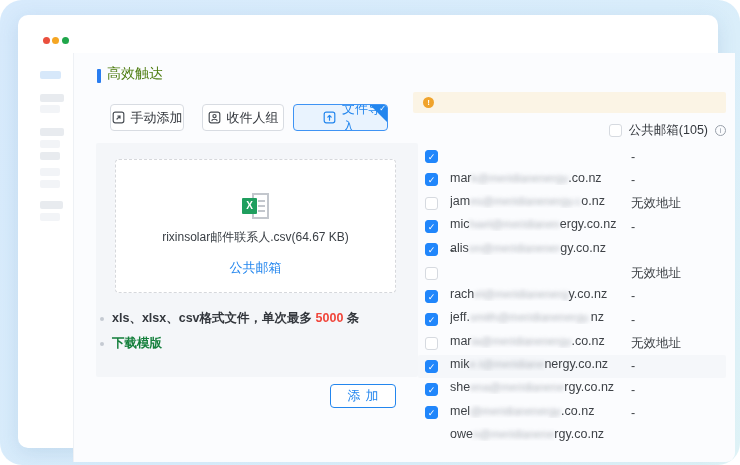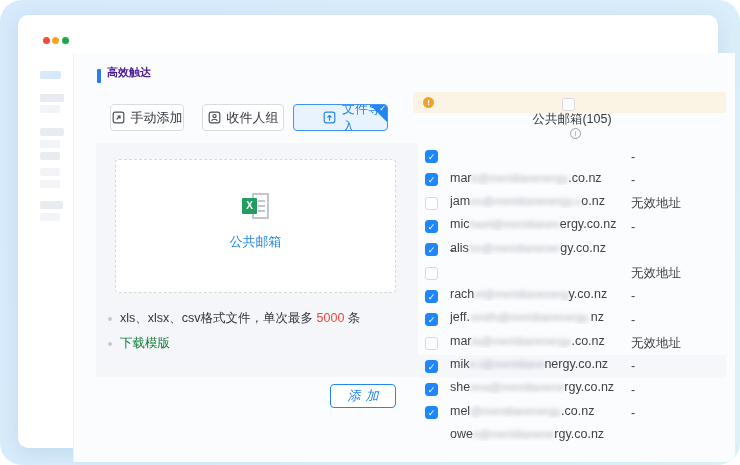--- a/index.html
+++ b/index.html
@@ -14,21 +14,21 @@
   .dot.r{left:24.5px;background:#ea4f3d;}
   .dot.y{left:34px;background:#f5a623;}
   .dot.g{left:43.5px;background:#1fa64a;}
   
   .sbar{position:absolute;border-radius:2px;height:8px;left:22px;}
   .divider{position:absolute;left:55px;top:38px;width:1px;height:409px;background:#eef1f5;}
   .content{position:absolute;left:56px;top:38px;width:661px;height:409px;background:#fbfcfe;
            border-radius:0 0 9px 0;}
   
   .title-bar{position:absolute;left:79px;top:54px;width:4px;height:14px;background:#2a7df0;border-radius:1px;}
-  .page-title{position:absolute;left:89px;top:50px;font-size:11px;font-weight:bold;color:#4c1d95;}
+  .page-title{position:absolute;left:89px;top:50px;font-size:14px;font-weight:normal;color:#4d7c0f;}
   
   .tab{position:absolute;top:89px;height:27px;box-sizing:border-box;background:#fff;
        border:1px solid #d8dce2;border-radius:4px;display:flex;align-items:center;
        justify-content:center;gap:6px;font-size:13px;color:#33373d;cursor:pointer;}
   .tab svg{display:block;}
   .tab.active{background:#e9f3fe;border:1px solid #3e93f4;color:#2386ee;overflow:hidden;}
   .ribbon{position:absolute;top:0;right:0;width:0;height:0;
           border-top:17px solid #2386ee;border-left:17px solid transparent;}
   .ribbon-check{position:absolute;top:-1px;right:1px;color:#fff;font-size:8px;}
   
@@ -37,37 +37,37 @@
           background:#fff;border:1px dashed #d6d8dc;border-radius:4px;text-align:center;cursor:pointer;}
   .xl-icon{position:relative;width:27px;height:27px;margin:33px auto 0;}
   .xl-doc{position:absolute;right:0;top:0;width:17px;height:26px;box-sizing:border-box;
           background:#fff;border:2px solid #c3c7cd;display:flex;flex-direction:column;
           justify-content:center;align-items:flex-end;gap:3px;padding-right:2px;}
   .xl-doc i{display:block;width:7px;height:2px;background:#c3c7cd;}
   .xl-sheet{position:absolute;left:0;top:5px;width:15px;height:16px;background:#1f9e5e;border-radius:1px;
             color:#fff;font-size:10px;font-weight:bold;line-height:16px;text-align:center;}
   .file-name{margin-top:9px;font-size:12px;color:#3b4046;}
   .reselect{margin-top:13px;font-size:13px;color:#2386ee;cursor:pointer;display:inline-block;}
-  .note{position:absolute;left:12px;font-size:12.5px;color:#33373d;display:flex;align-items:center;}
+  .note{position:absolute;left:4px;font-size:12.5px;color:#33373d;display:flex;align-items:center;font-weight:bold;}
   .note .bullet{width:4px;height:4px;border-radius:50%;background:#c5cad2;margin-right:8px;flex:0 0 auto;}
   .note.n1{top:167px;}
   .note.n2{top:192px;}
   .hl-red{color:#f0453a;}
   .link-blue{color:#15803d;cursor:pointer;}
   .add-btn{position:absolute;left:312px;top:369px;width:66px;height:24px;box-sizing:border-box;
            background:#fff;border:1px solid #2386ee;border-radius:4px;color:#2386ee;font-size:13px;
            display:flex;align-items:center;justify-content:center;letter-spacing:5px;text-indent:5px;
-           cursor:pointer;font-style:italic;}
+           cursor:pointer;}
   
   .alert{position:absolute;left:395px;top:77px;width:313px;height:21px;background:#fbf4e5;border-radius:2px;
          display:flex;align-items:center;font-size:12px;color:#6b6052;}
   .warn-ic{width:11px;height:11px;border-radius:50%;background:#f0a32b;color:#fff;font-size:8px;
            font-weight:bold;line-height:11px;text-align:center;margin:0 7px 0 10px;flex:0 0 auto;}
   .select-row{position:absolute;left:400px;top:106px;width:308px;height:18px;display:flex;
-              align-items:center;justify-content:flex-end;font-size:12.5px;color:#33373d;flex-direction:column;}
+              align-items:center;justify-content:flex-end;font-size:12.5px;color:#33373d;}
   .cb{width:13px;height:13px;box-sizing:border-box;border-radius:3px;background:#fff;
       border:1px solid #d6dae0;color:#fff;font-size:9px;line-height:12px;text-align:center;
       cursor:pointer;flex:0 0 auto;}
   .cb.on{background:#2086fb;border-color:#2086fb;}
   .select-row .cb{margin-right:7px;}
   .info-ic{width:11px;height:11px;box-sizing:border-box;border:1px solid #99a0aa;border-radius:50%;
            color:#99a0aa;font-size:8px;line-height:9px;text-align:center;margin-left:7px;cursor:pointer;}
   .rows{position:absolute;left:400px;top:130px;width:308px;}
   .erow{height:23.3px;display:flex;align-items:center;padding-left:7px;box-sizing:border-box;cursor:pointer;}
   .erow.hl{background:#f5f7fa;border-radius:2px;}
@@ -138,20 +138,21 @@
     <div class="panel">
       <div class="dashed">
         <div class="xl-icon">
           <div class="xl-doc">
               <i></i>
               <i></i>
               <i></i>
             </div>
           <div class="xl-sheet">X</div>
         </div>
+        <div class="file-name">rixinsolar邮件联系人.csv(64.67 KB)</div>
         <span class="reselect">公共邮箱</span>
       </div>
       <div class="note n1">
         <span class="bullet"></span>
         <span>
           <span>xls、xlsx、csv格式文件，单次最多 </span><span class="hl-red">5000</span><span> 条</span>
         </span>
       </div>
       <div class="note n2">
         <span class="bullet"></span>

